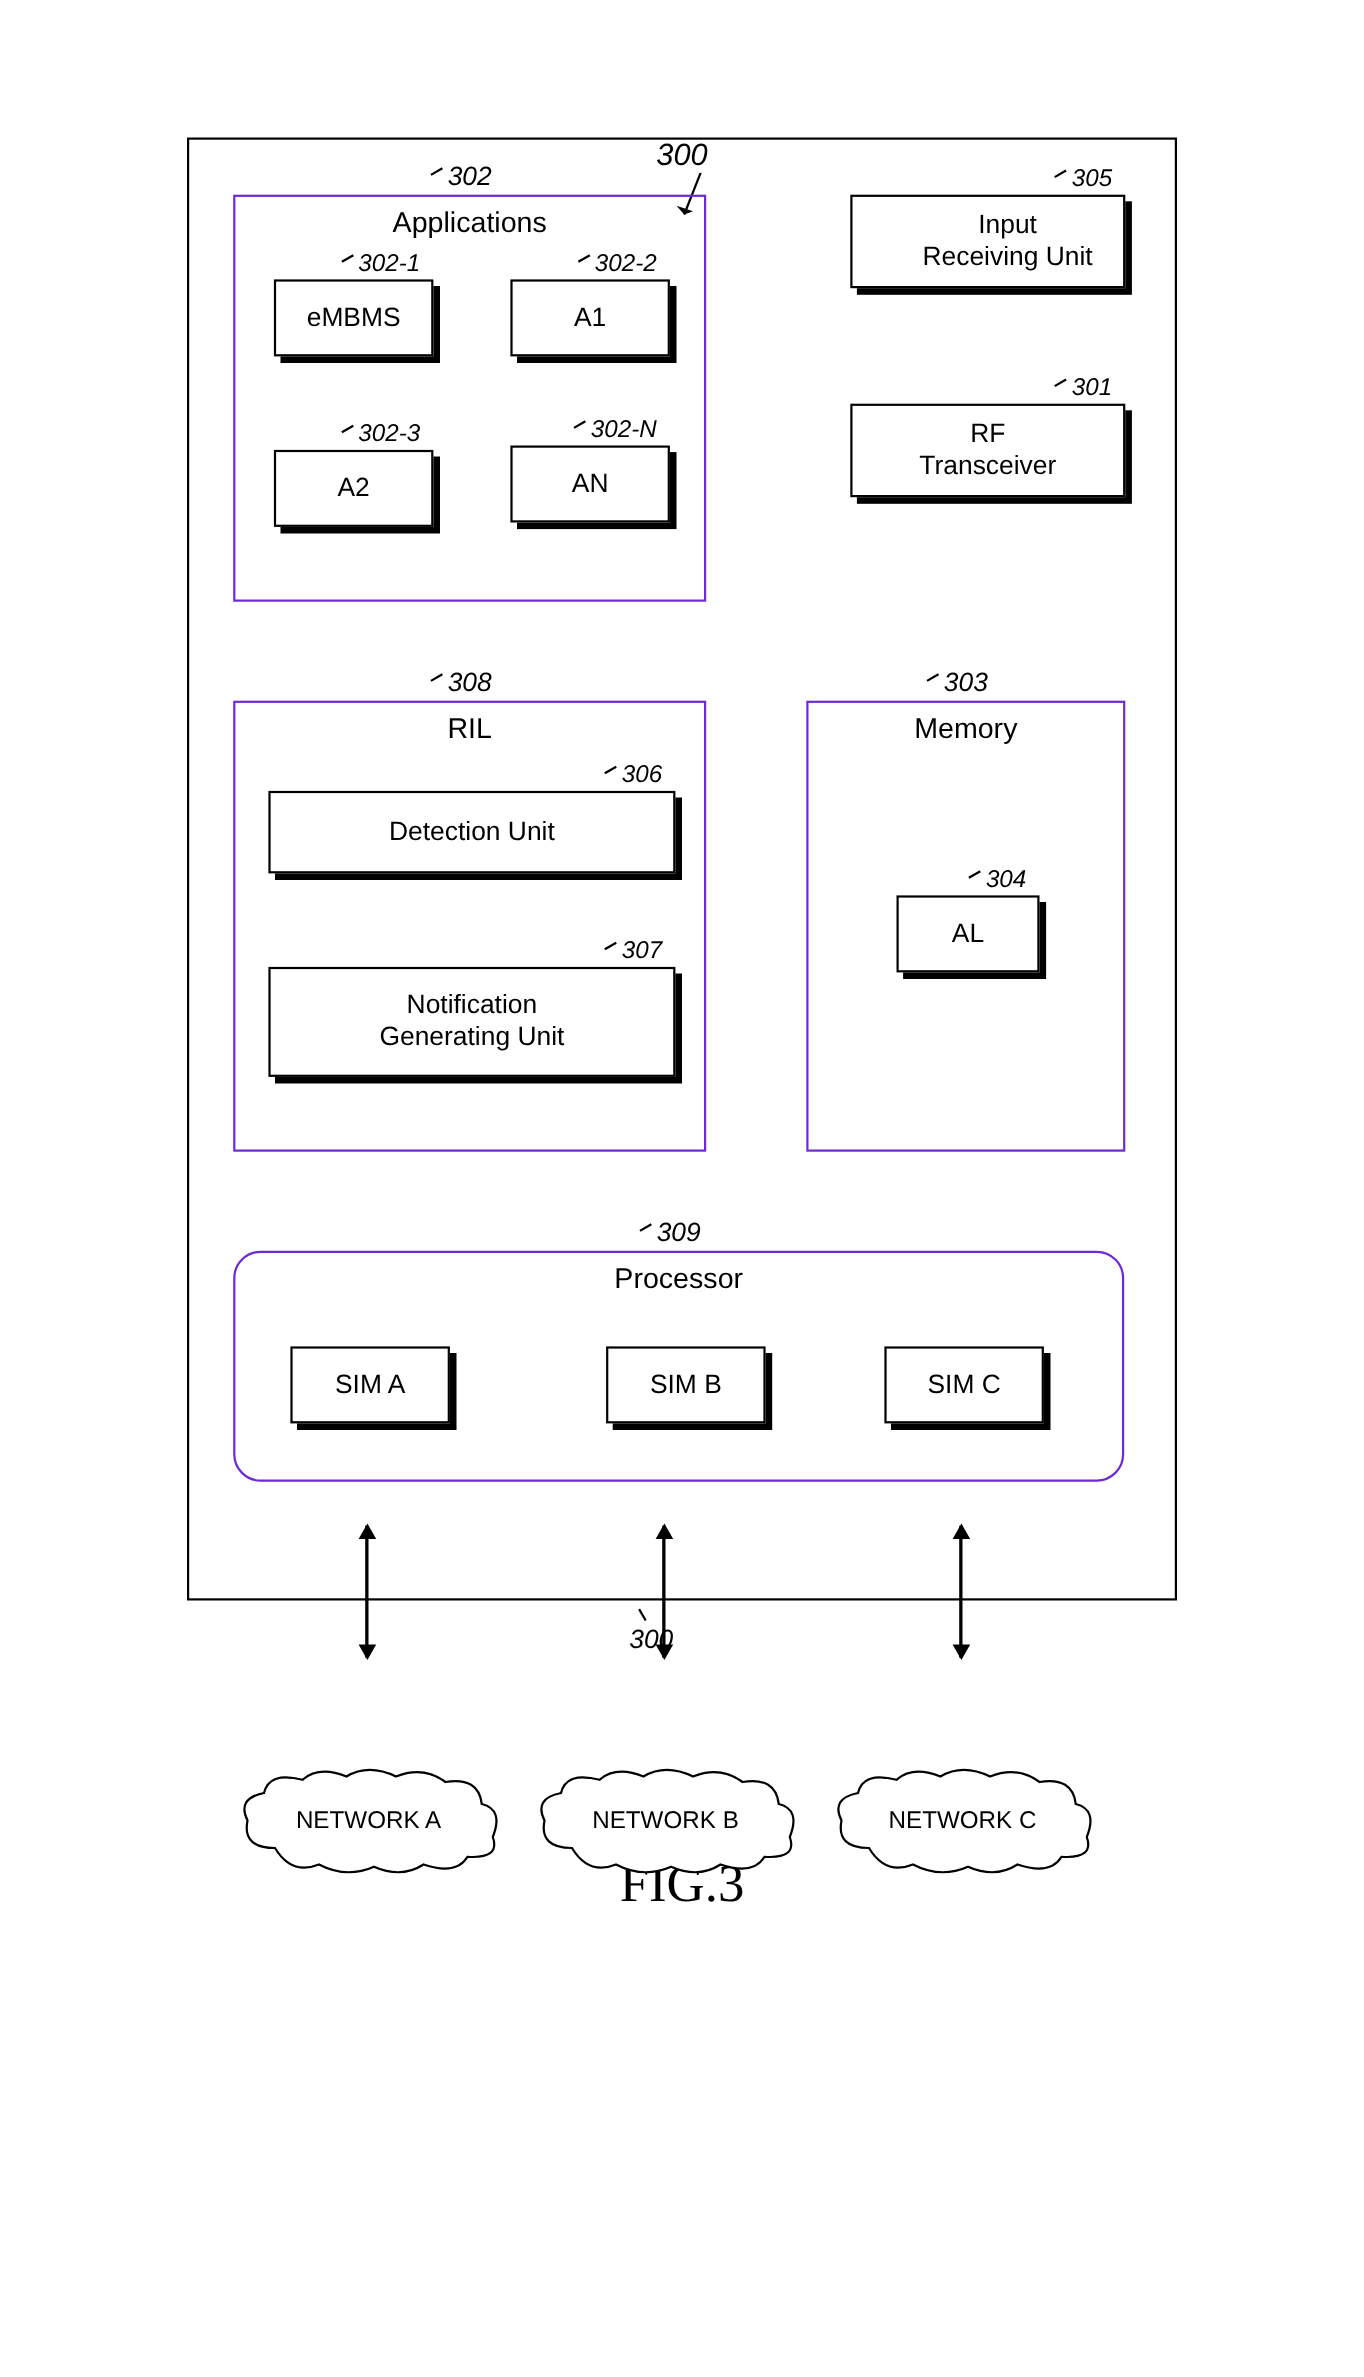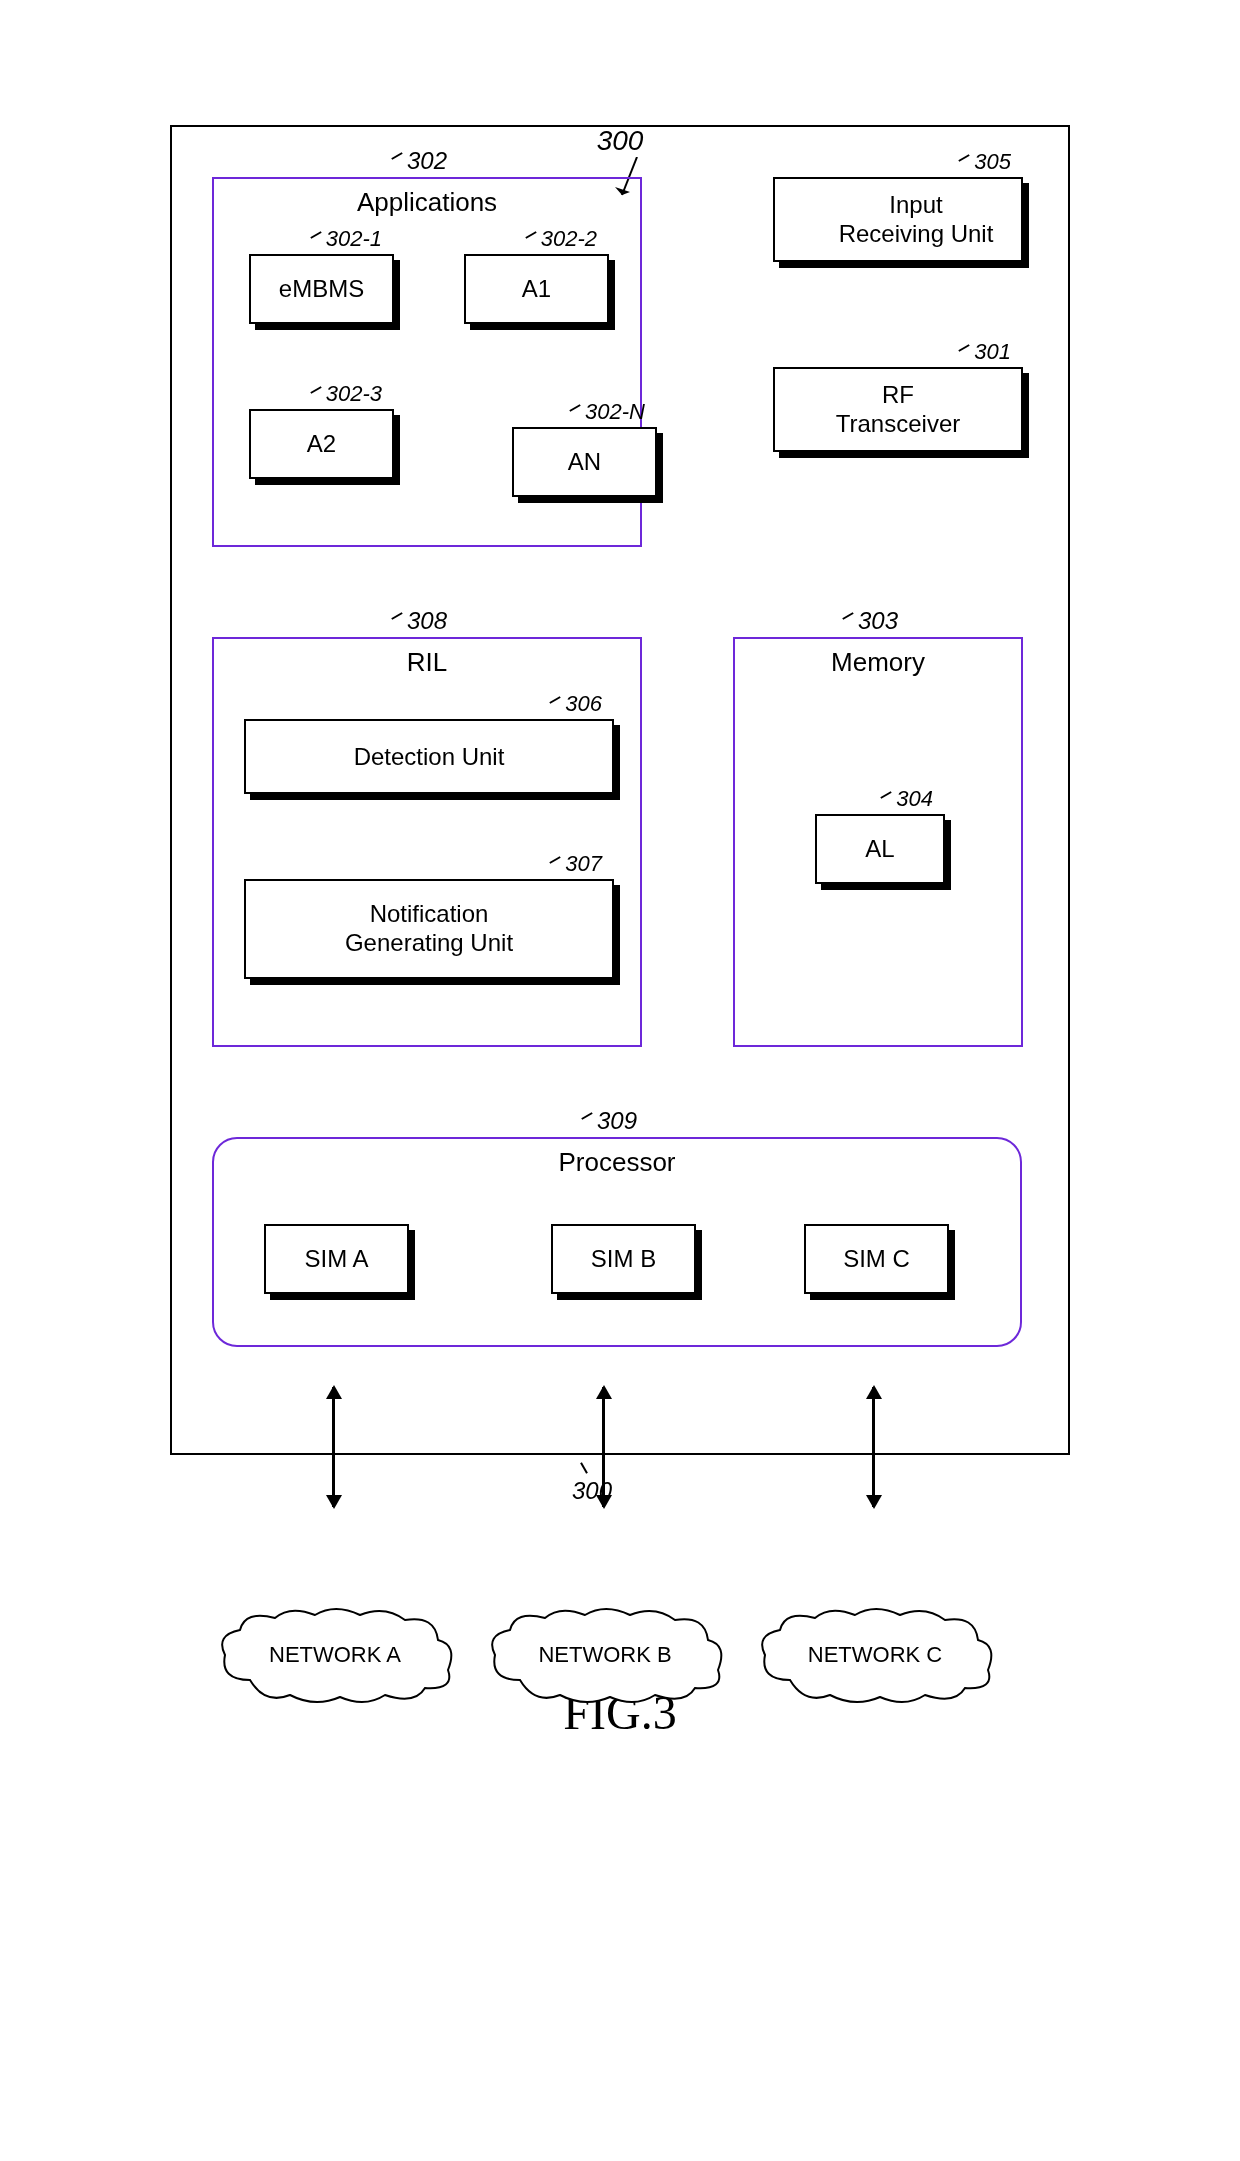--- a/index.html
+++ b/index.html
@@ -80,21 +80,21 @@
     .shadow-box-label {
       position: absolute;
       top: -30px;
       right: 10px;
       font-size: 22px;
       font-style: italic;
     }
     .box-embms { top: 75px; left: 35px; width: 145px; height: 70px; }
     .box-a1 { top: 75px; left: 250px; width: 145px; height: 70px; }
     .box-a2 { top: 230px; left: 35px; width: 145px; height: 70px; }
-    .box-an { top: 248px; left: 250px; width: 145px; height: 70px; margin-left: 48px; }
+    .box-an { top: 226px; left: 250px; width: 145px; height: 70px; }
     
     .box-input { top: 50px; right: 45px; width: 250px; height: 85px; line-height: 1.2; padding-left: 36px; }
     .box-rf { top: 240px; right: 45px; width: 250px; height: 85px; line-height: 1.2; }
     
     .ril-box {
       top: 510px;
       left: 40px;
       width: 430px;
       height: 410px;
     }

